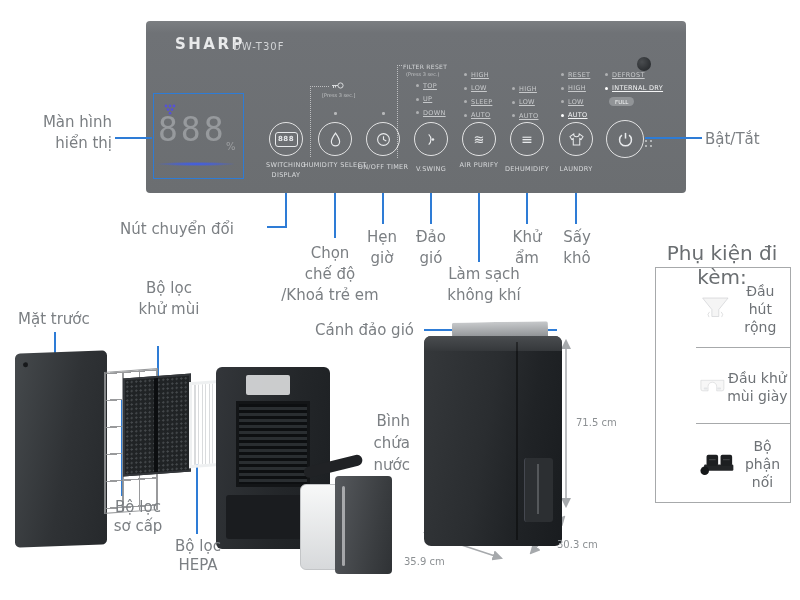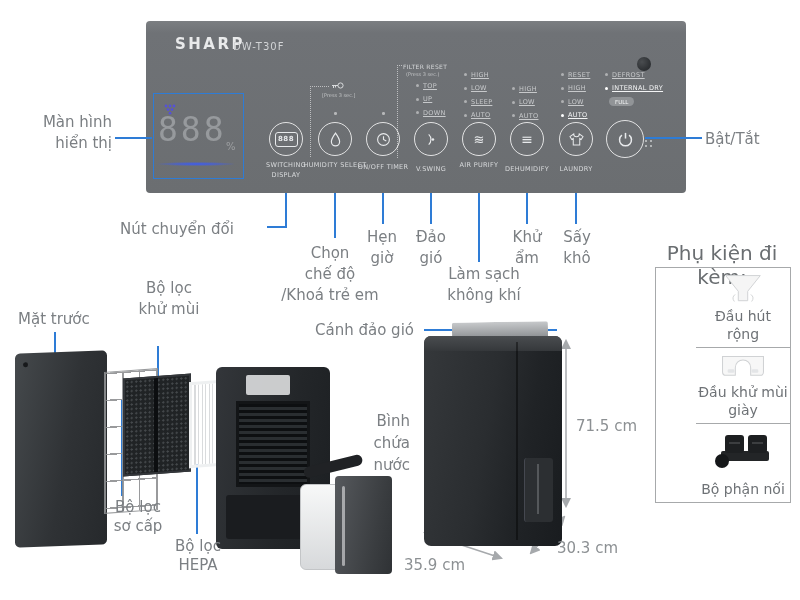--- a/index.html
+++ b/index.html
@@ -37,25 +37,25 @@
   .dotbracket{border-left:1px dotted rgba(255,255,255,0.55);border-top:1px dotted rgba(255,255,255,0.55);}
   .leddot{width:2.5px;height:2.5px;border-radius:50%;background:rgba(255,255,255,0.5);}
   .sensor{left:637px;top:57px;width:14px;height:14px;border-radius:50%;
           background:radial-gradient(circle at 35% 35%,#4a4d50,#303336 60%,#26282b);}
   .grip{left:645px;top:140px;display:grid;grid-template-columns:2px 2px;grid-gap:3px;}
   .grip i{width:2px;height:2px;background:#c9cbcd;border-radius:50%;}
   
   .lbl{font-size:15px;color:#7b7f83;line-height:21px;}
   .center{text-align:center;}
   .right{text-align:right;}
-  .dim{font-size:15px;color:#8c9093;}
+  .dim{font-size:10px;color:#8c9093;}
   
   .acc-title{left:652px;top:241px;width:140px;font-size:20px;color:#6a6e71;text-align:center;}
   .acc-box{left:655px;top:267px;width:134px;border:1px solid #a7a9ab;}
-  .acc-cell{position:relative;border-top:1px solid #a7a9ab;display:flex;flex-direction:column;
+  .acc-cell{position:relative;border-top:1px solid #a7a9ab;display:flex;
             align-items:center;justify-content:space-between;padding:6px 2px 4px 2px;box-sizing:border-box;margin-left:40px;}
   .acc-cell:first-child{border-top:none;}
   .acc-lbl{font-size:14px;line-height:18px;color:#6e7276;text-align:center;}
   
   .front-panel{left:15px;top:352px;width:92px;height:194px;border-radius:5px;transform:skewY(-2deg);
                background:linear-gradient(100deg,#45494c,#2f3235 55%,#26292c);}
   .front-dot{left:8px;top:9px;width:5px;height:5px;border-radius:50%;background:#17191b;}
   .wire-grid{left:104px;top:370px;width:52px;height:140px;transform:skewY(-4deg);border:1px solid #8e9092;
              background:repeating-linear-gradient(#8e9092 0 1.5px,transparent 1.5px 27px),
                         repeating-linear-gradient(90deg,#8e9092 0 1.5px,transparent 1.5px 17px);opacity:.9;}

